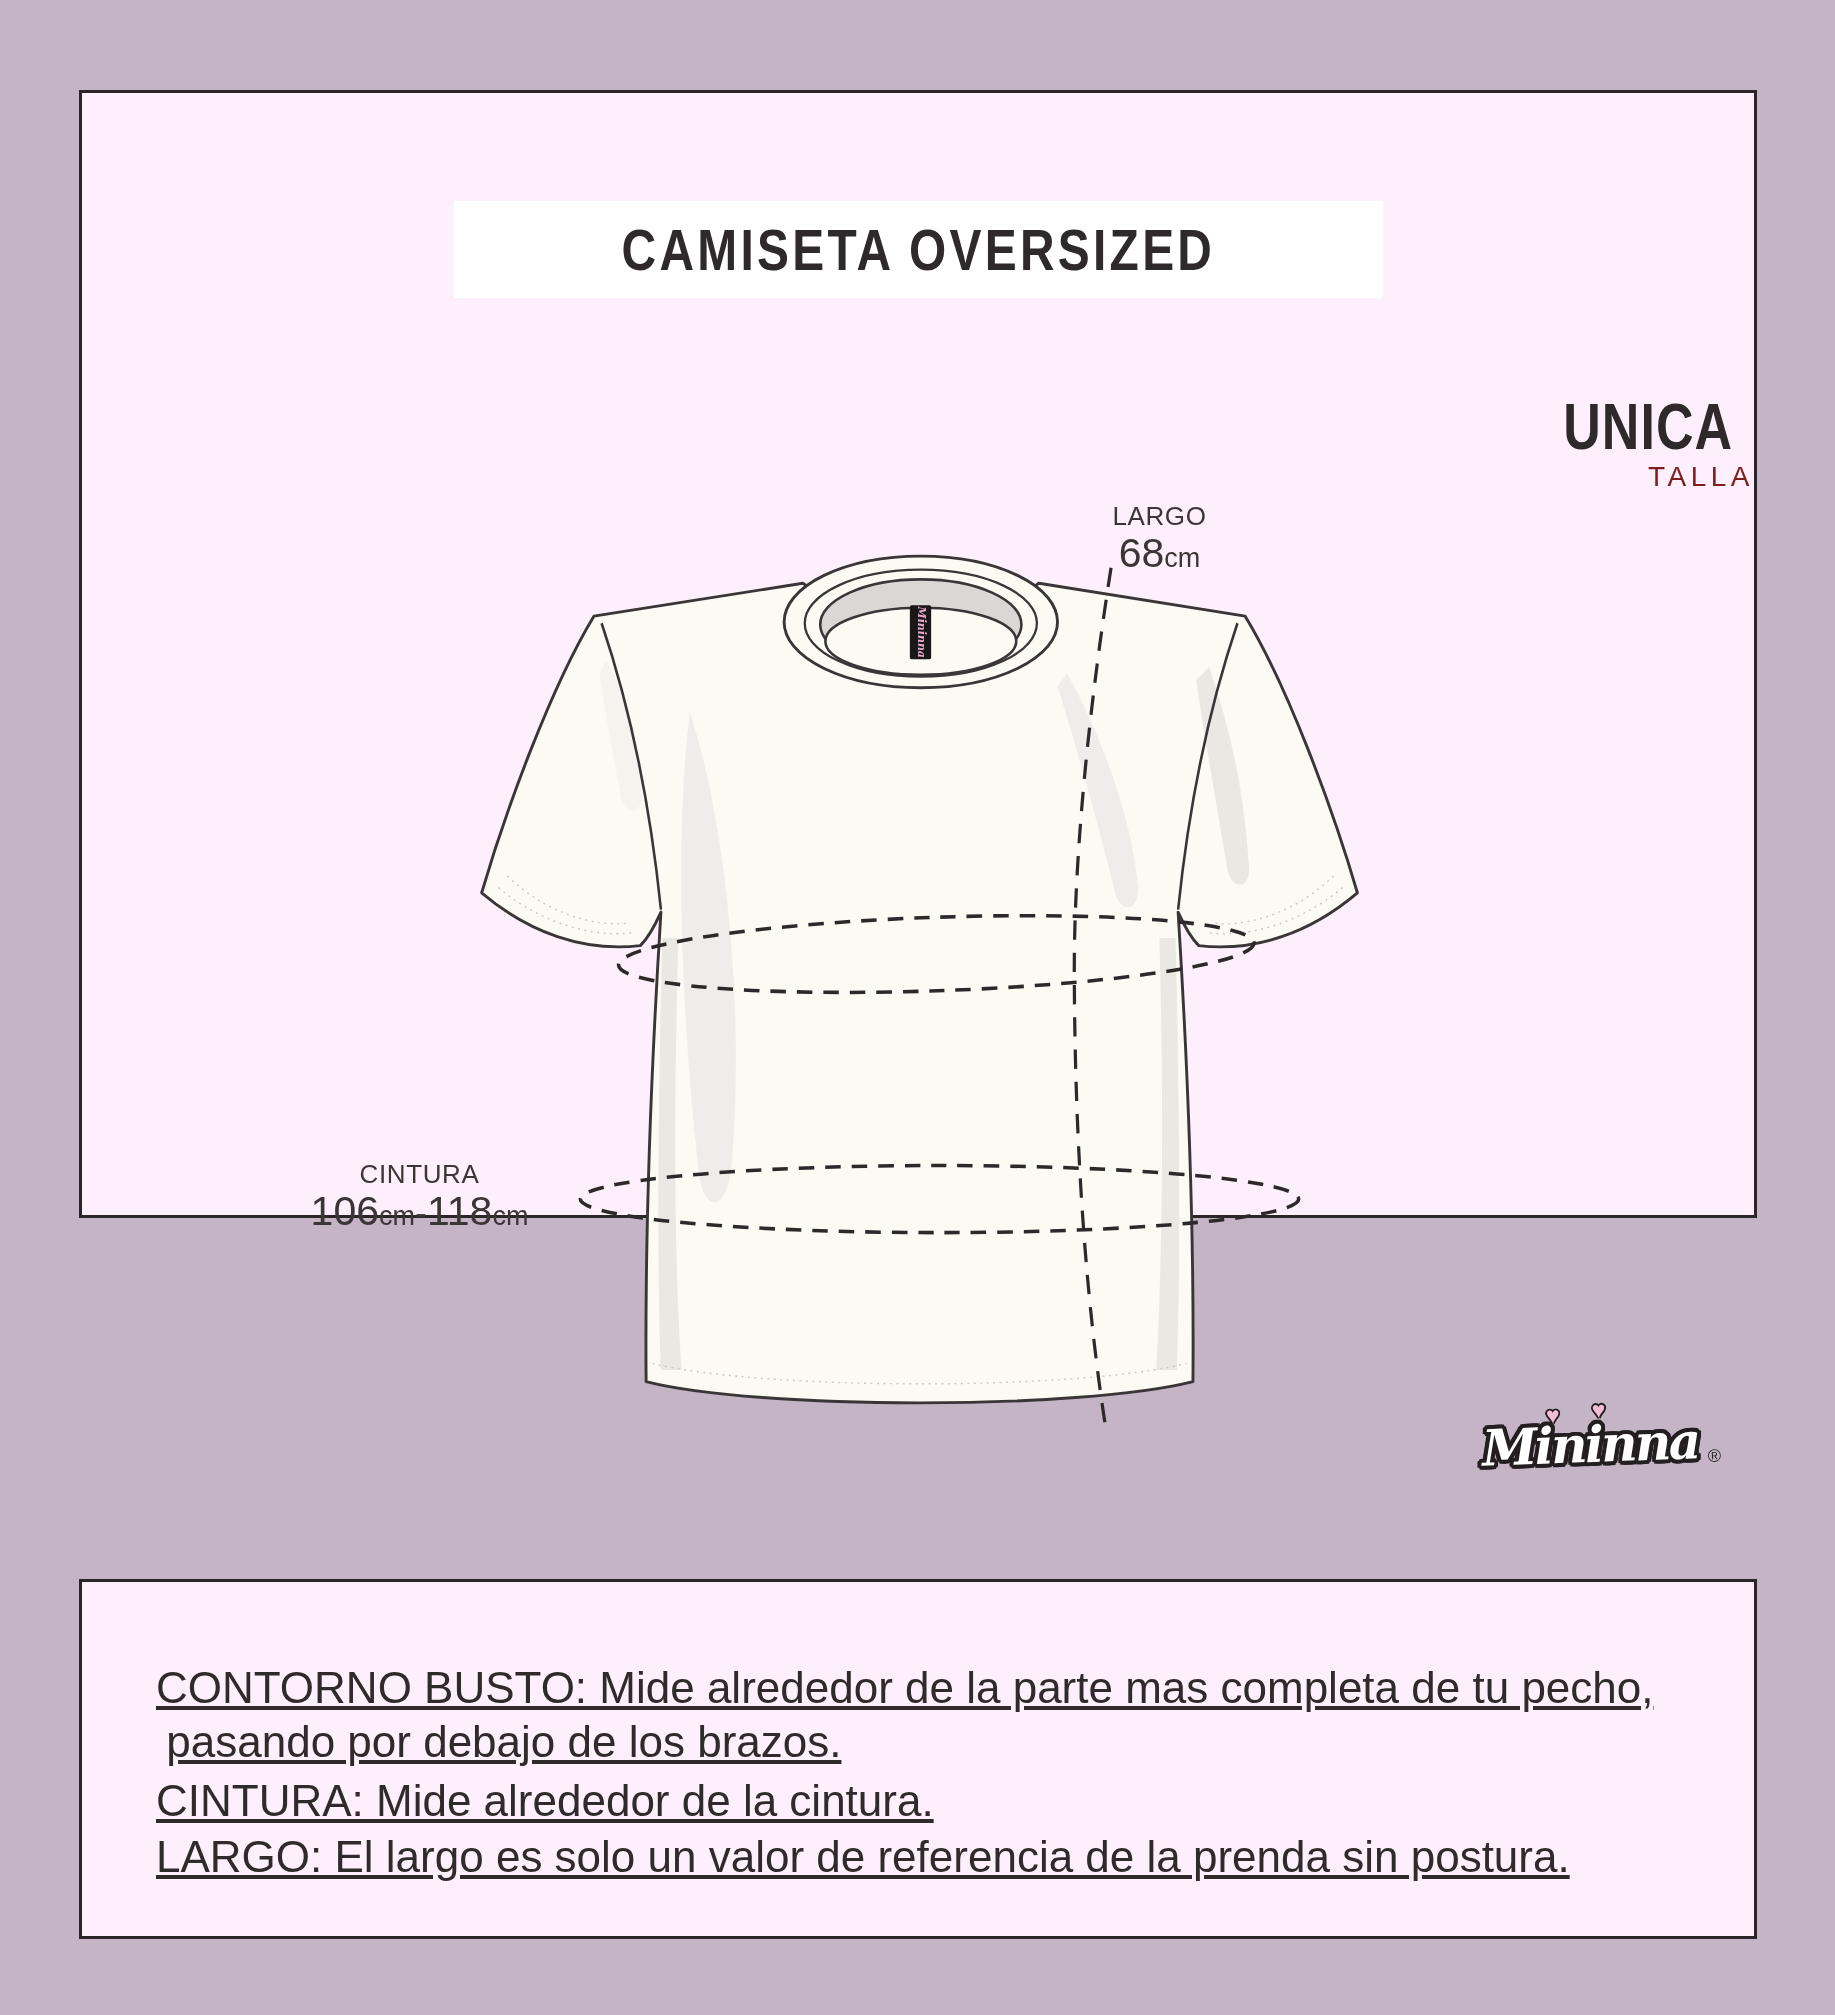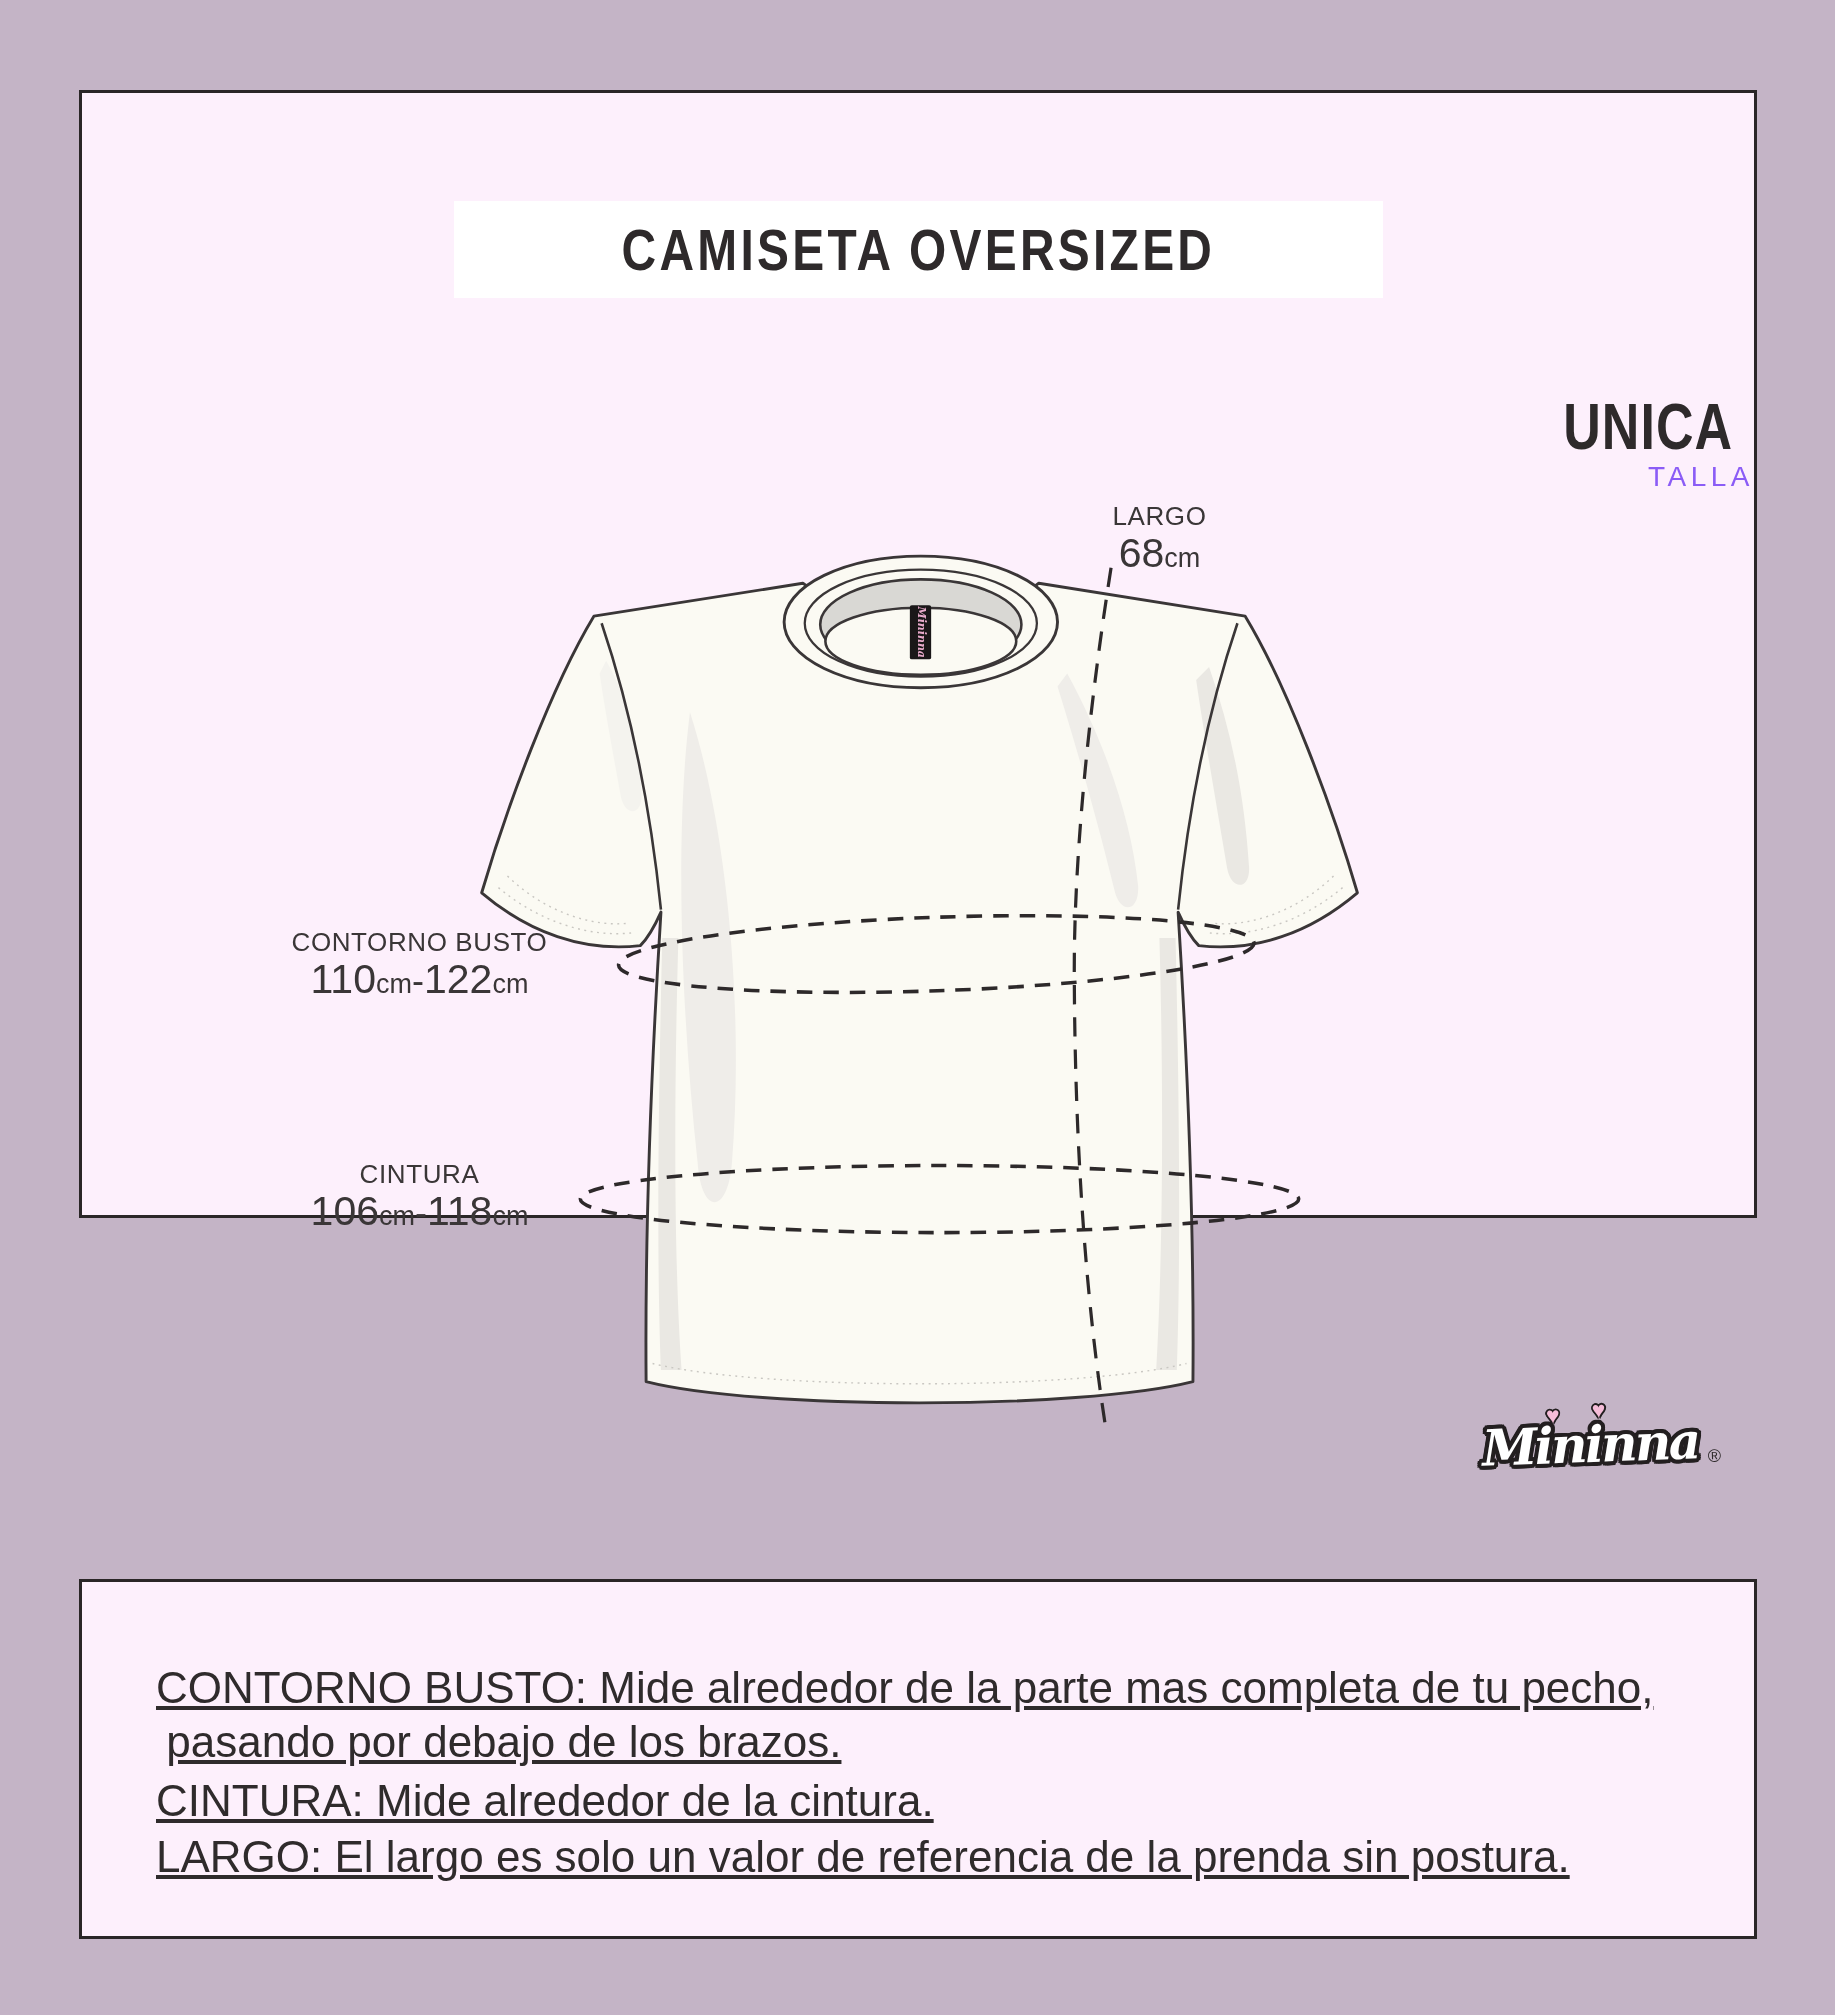--- a/index.html
+++ b/index.html
@@ -24,21 +24,21 @@
     font-size:57px;font-weight:bold;letter-spacing:3.9px;color:#2e2a2b;
     transform:scaleX(0.84);white-space:nowrap;
   }
 
   
   .size-block{position:absolute;left:0;top:301px;width:100%;text-align:right;line-height:1;}
   .size-value{
     display:inline-block;font-size:65px;font-weight:bold;letter-spacing:1.3px;color:#2e2a2b;
     transform:scaleX(0.80);
   }
-  .size-label{font-size:28px;letter-spacing:4.5px;color:#8b5cf6;margin-top:3.9px;}
+  .size-label{font-size:28px;letter-spacing:4.5px;color:#7f1d1d;margin-top:3.9px;}
 
   
   .m-block{position:absolute;text-align:center;line-height:1;color:#3a3637;white-space:nowrap;}
   .m-label{font-size:26px;letter-spacing:0.6px;}
   .m-values{margin-top:3.9px;}
   .m-num{font-size:41px;text-align:right;}
   .m-unit{font-size:27px;}
   .m-dash{font-size:36px;}
   #largo-block{left:997px;top:410px;width:161px;}
   #busto-block{left:186px;top:836px;width:303px;}
@@ -95,24 +95,20 @@
   <div class="size-block">
     <div class="size-value">UNICA</div>
     <div class="size-label">TALLA</div>
   </div>
 
   <div id="largo-block" class="m-block">
     <div class="m-label">LARGO</div>
     <div class="m-values"><span class="m-num">68</span><span class="m-unit">cm</span></div>
   </div>
 
-  <div id="busto-block" class="m-block">
-    <div class="m-label">CONTORNO BUSTO</div>
-    <div class="m-values"><span class="m-num">110</span><span class="m-unit">cm</span><span class="m-dash">-</span><span class="m-num">122</span><span class="m-unit">cm</span></div>
-  </div>
 
   <div id="cintura-block" class="m-block">
     <div class="m-label">CINTURA</div>
     <div class="m-values"><span class="m-num">106</span><span class="m-unit">cm</span><span class="m-dash">-</span><span class="m-num">118</span><span class="m-unit">cm</span></div>
   </div>
 
   <div class="shirt-wrap">
     <svg viewBox="0 0 1405 1360" width="907" height="877">
 
       <path d="M 520,50

